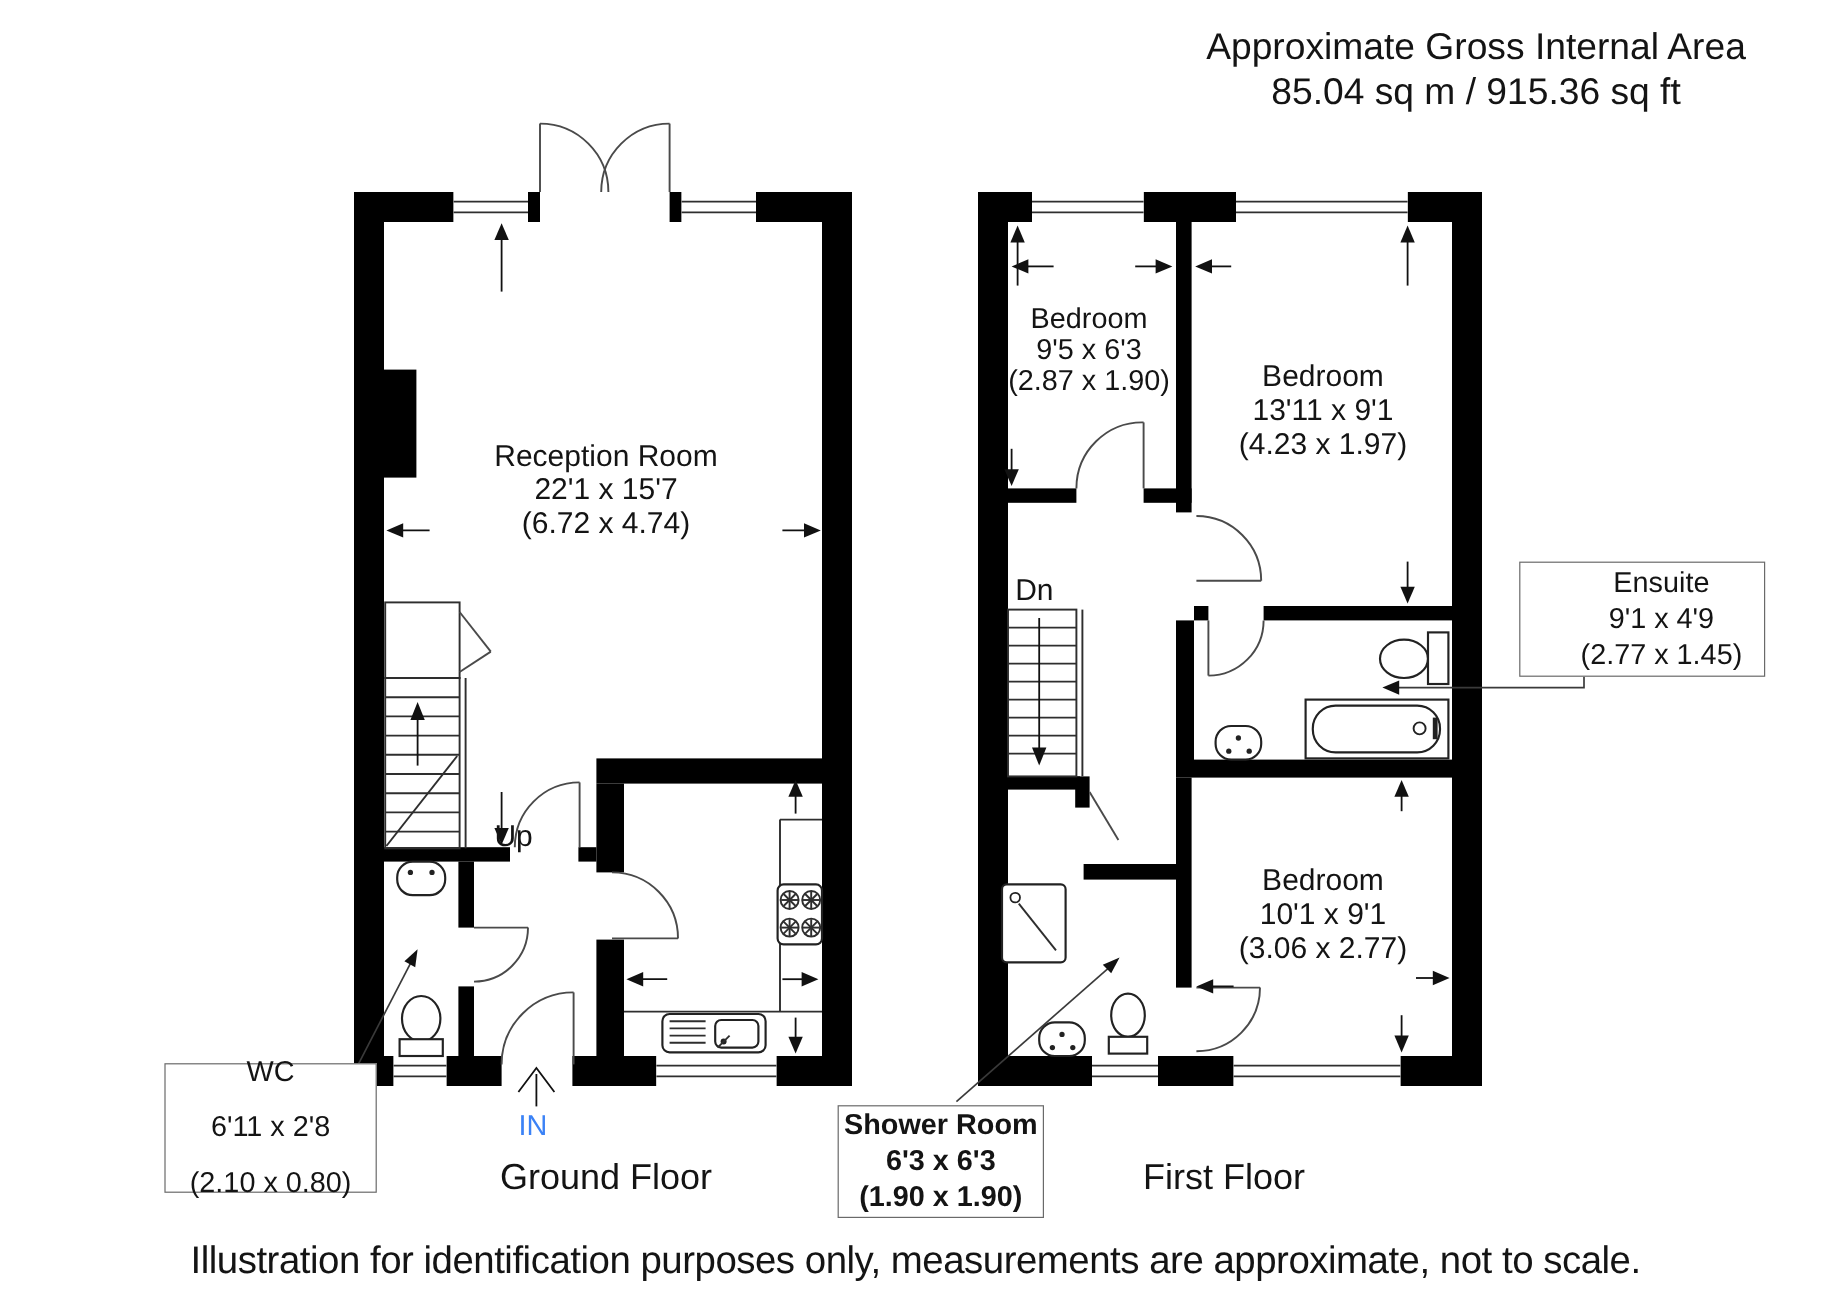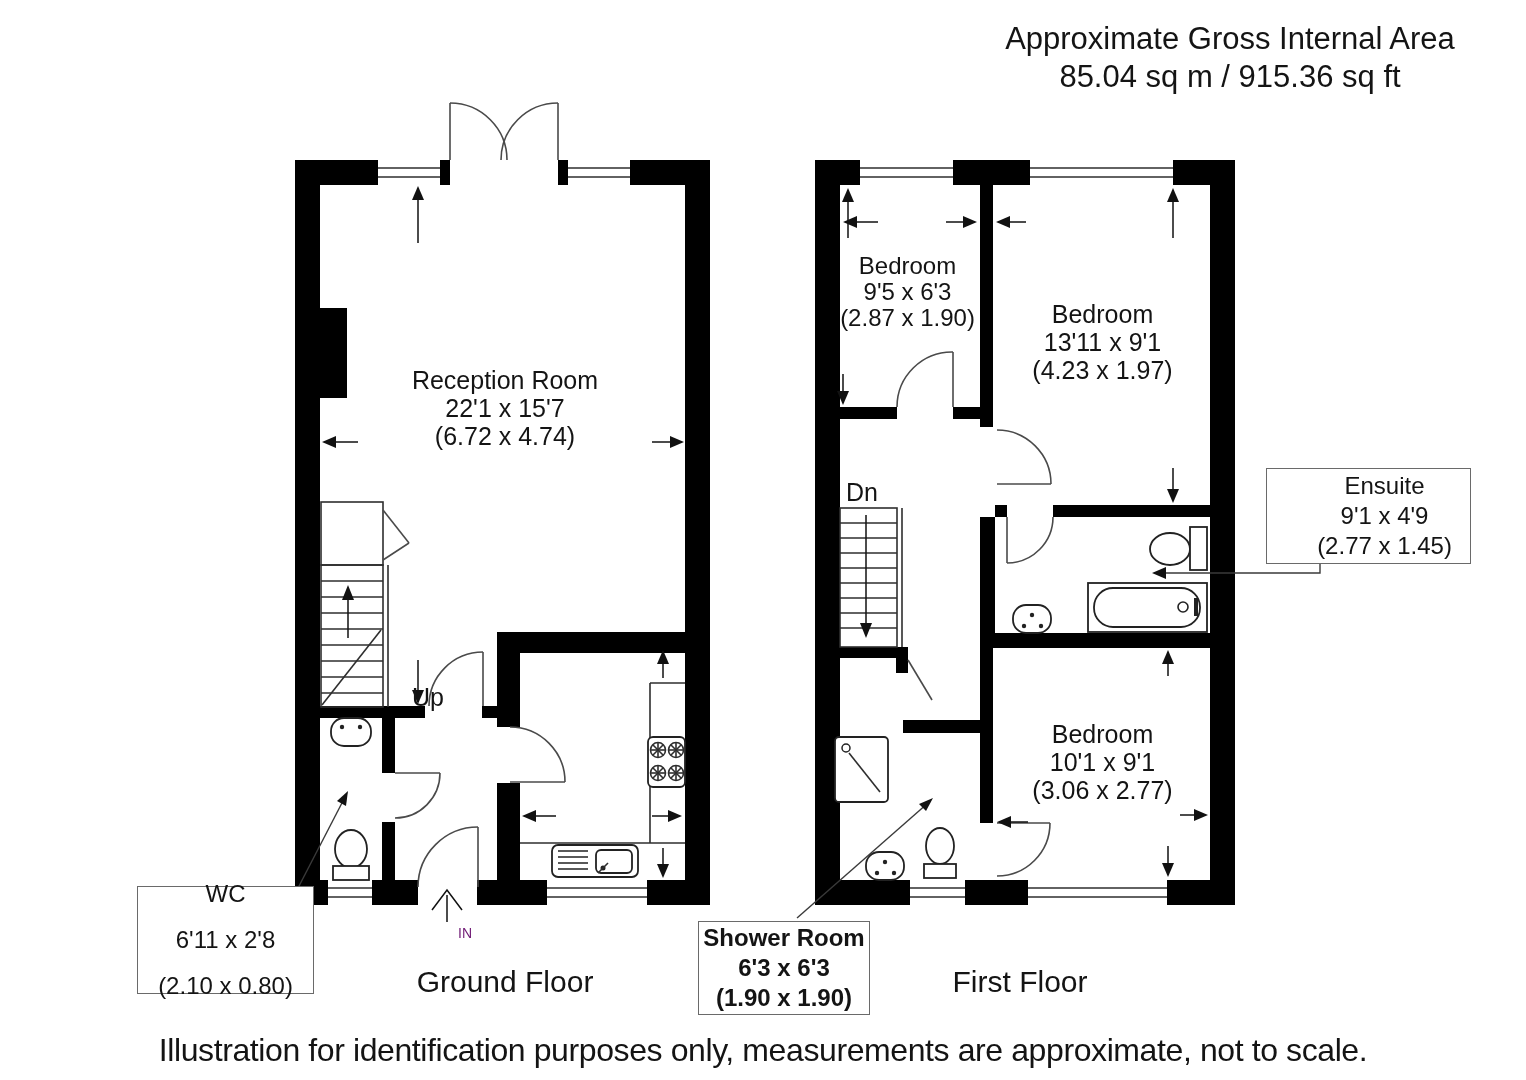--- a/index.html
+++ b/index.html
@@ -379,20 +379,20 @@
   </div>
 
   <div class="lbl room-lbl" style="left:1005px;top:720px;width:195px;">
     <div>Bedroom</div>
     <div>10'1 x 9'1</div>
     <div>(3.06 x 2.77)</div>
   </div>
 
   <div class="lbl small-lbl" style="left:380px;top:683px;margin-left:32px;">Up</div>
   <div class="lbl small-lbl" style="left:846px;top:478px;">Dn</div>
-  <div class="lbl" style="left:432px;top:925px;font-size:14px;color:#701a75;margin-left:26px;">IN</div>
+  <div class="lbl" style="left:432px;top:925px;font-size:24px;color:#3b82f6;">IN</div>
 
   <div class="lbl floor-lbl" style="left:355px;top:965px;width:300px;">Ground Floor</div>
   <div class="lbl floor-lbl" style="left:870px;top:965px;width:300px;">First Floor</div>
 
   <div class="lbl disclaimer" style="left:0px;top:1032px;width:1526px;">Illustration for identification purposes only, measurements are approximate, not to scale.</div>
 
 </div>
 
 </body></html>

